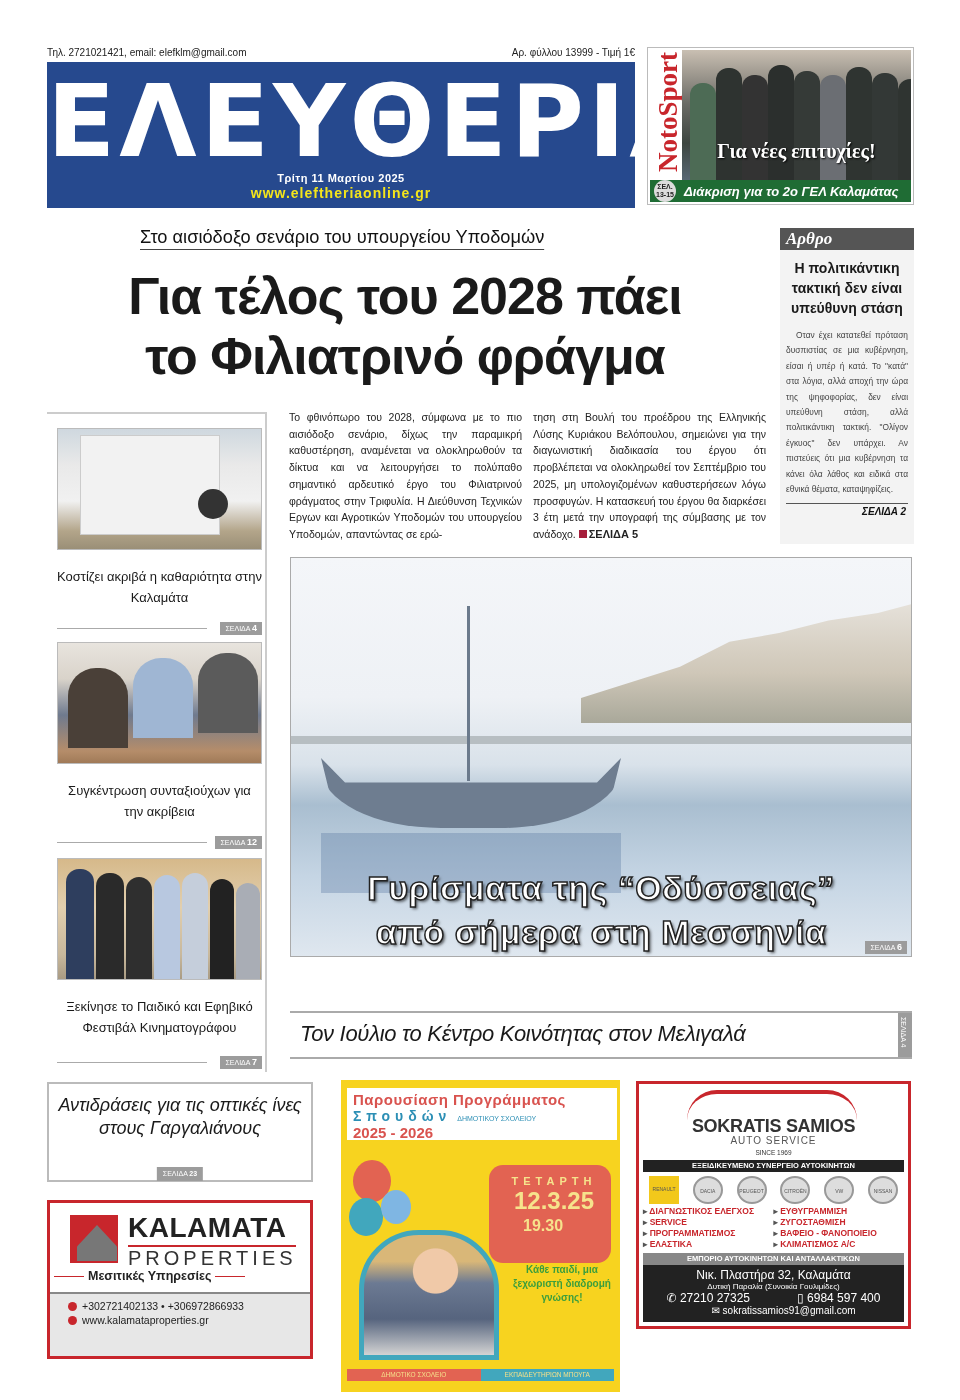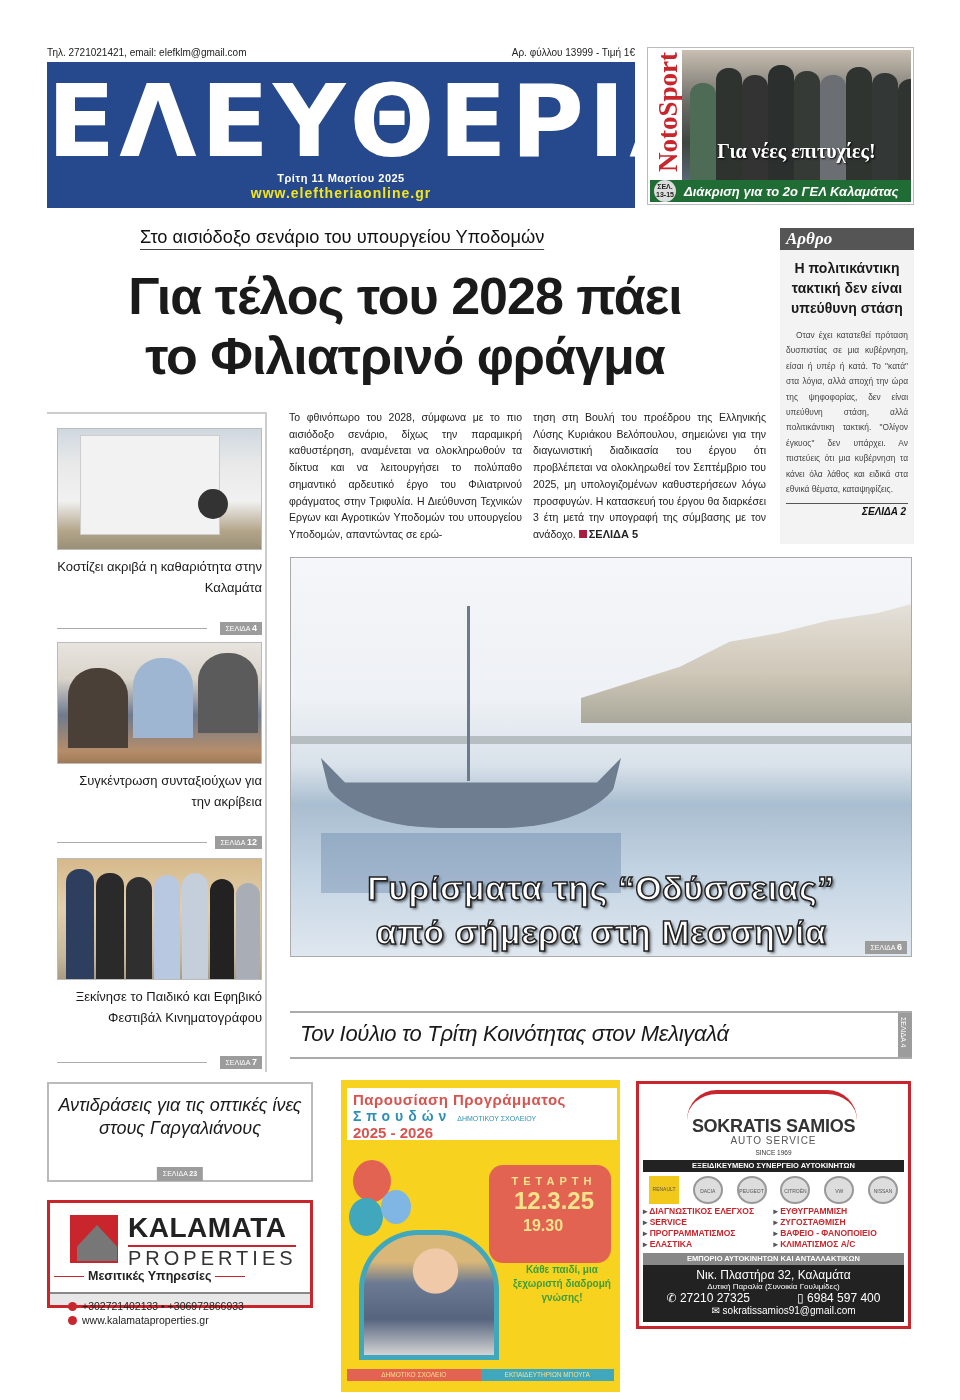--- a/index.html
+++ b/index.html
@@ -34,21 +34,21 @@
   .arthro-head { height: 22px; background: #555; color: #fff; font-family: "Liberation Serif", serif; font-style: italic; font-weight: bold; font-size: 17px; padding-left: 6px; line-height: 22px; }
   .arthro-title { text-align: center; font-weight: bold; font-size: 14px; line-height: 20px; padding: 8px 6px 0; color: #1a1a1a; }
   .arthro-body { font-size: 8.4px; line-height: 15.4px; color: #444; text-align: justify; padding: 10px 6px 0 6px; text-indent: 10px; }
   .arthro-rule { margin: 6px 6px 0; border-top: 1px solid #555; }
   .arthro-page { text-align: right; font-style: italic; font-weight: bold; font-size: 10px; padding: 2px 8px 0 0; color: #111; }
 
   
   .leftcol { left: 47px; top: 412px; width: 220px; height: 660px; border-top: 2px solid #ccc; border-right: 2px solid #ccc; }
   .story { position: absolute; left: 10px; width: 205px; }
   .story-photo { width: 205px; height: 122px; border: 1px solid #bbb; overflow: hidden; position: relative; }
-  .story-title { text-align: right; font-size: 13px; line-height: 21px; color: #1a1a1a; margin-top: 6px; }
+  .story-title { text-align: center; font-size: 13px; line-height: 21px; color: #1a1a1a; margin-top: 16px; }
   .page-tag { position: absolute; right: 0; height: 13px; background: #9c9c9c; color: #fff; font-size: 7px; padding: 0 5px; line-height: 13px; }
   .page-tag b { font-size: 9px; }
   .page-rule { position: absolute; left: 0; border-top: 1px solid #aaa; }
 
   
   .body-text { top: 409px; width: 233px; font-size: 10.5px; line-height: 16.7px; color: #222; text-align: justify; }
   .sel5 { font-weight: bold; font-size: 11px; }
   .sq { display: inline-block; width: 8px; height: 8px; background: #a61f3c; margin-right: 2px; vertical-align: 0; }
 
   
@@ -66,21 +66,21 @@
   .banner-text { position: absolute; left: 10px; top: 8px; font-style: italic; font-size: 22px; color: #1a1a1a; letter-spacing: -0.3px; }
   .banner-vtag { position: absolute; right: 0; top: 0; width: 14px; height: 44px; background: #9c9c9c; }
   .banner-vtag span { position: absolute; left: 2px; top: 4px; writing-mode: vertical-rl; color: #fff; font-size: 7px; }
 
   
   .garga { left: 47px; top: 1082px; width: 266px; height: 100px; border: 2px solid #bbb; }
   .garga-title { text-align: center; font-style: italic; font-size: 18px; line-height: 23px; color: #1a1a1a; padding-top: 10px; }
   .garga-tag { position: absolute; left: 50%; transform: translateX(-50%); bottom: -1px; height: 14px; background: #9c9c9c; color: #fff; font-size: 7px; padding: 0 6px; line-height: 14px; }
 
   
-  .kprop { left: 47px; top: 1200px; width: 266px; height: 108px; border: 3px solid #c8262c; background: #fff; }
+  .kprop { left: 47px; top: 1200px; width: 266px; height: 159px; border: 3px solid #c8262c; background: #fff; }
   .house { position: absolute; left: 20px; top: 12px; width: 48px; height: 48px; background: #c8262c; }
   .house-roof { position: absolute; left: 27px; top: 22px; width: 40px; height: 36px; background: #777; clip-path: polygon(50% 0, 100% 60%, 100% 100%, 0 100%, 0 60%); }
   .kname { position: absolute; left: 78px; top: 10px; font-weight: bold; font-size: 28px; color: #222; letter-spacing: 0.5px; line-height: 30px; }
   .kname-rule { position: absolute; left: 78px; top: 42px; width: 168px; height: 2px; background: #c8262c; }
   .ksub { position: absolute; left: 78px; top: 44px; font-size: 20px; letter-spacing: 4px; color: #333; }
   .kserv { position: absolute; left: 0; right: 0; top: 66px; text-align: left; font-weight: bold; font-size: 12.5px; color: #222; }
   .kserv:before, .kserv:after { content: ""; display: inline-block; width: 30px; border-top: 1.5px solid #c8262c; vertical-align: middle; margin: 0 4px; }
   .kcontact { position: absolute; left: 0; right: 0; top: 89px; bottom: 0; background: #e7e7e7; border-top: 2px solid #888; padding: 5px 0 0 18px; font-size: 10.5px; line-height: 14px; color: #222; }
   .kicon { display: inline-block; width: 9px; height: 9px; border-radius: 50%; background: #c8262c; margin-right: 5px; vertical-align: -1px; }
 
@@ -218,21 +218,21 @@
   <div class="ship"></div>
   <div class="reflection"></div>
   <div class="main-caption">
     <div>Γυρίσματα της “Οδύσσειας”</div>
     <div>από σήμερα στη Μεσσηνία</div>
   </div>
   <div class="page-tag main-tag"><span>ΣΕΛΙΔΑ</span> <b>6</b></div>
 </div>
 
 <div class="abs banner">
-  <div class="banner-text">Τον Ιούλιο το Τρίτη Κοινότητας στον Μελιγαλά</div>
+  <div class="banner-text">Τον Ιούλιο το Κέντρο Κοινότητας στον Μελιγαλά</div>
   <div class="banner-vtag">
       <span>ΣΕΛΙΔΑ 4</span>
     </div>
 </div>
 
 <div class="abs garga">
   <div class="garga-title">Αντιδράσεις για τις οπτικές ίνες στους Γαργαλιάνους</div>
   <div class="garga-tag"><span>ΣΕΛΙΔΑ</span> <b>23</b></div>
 </div>
 

